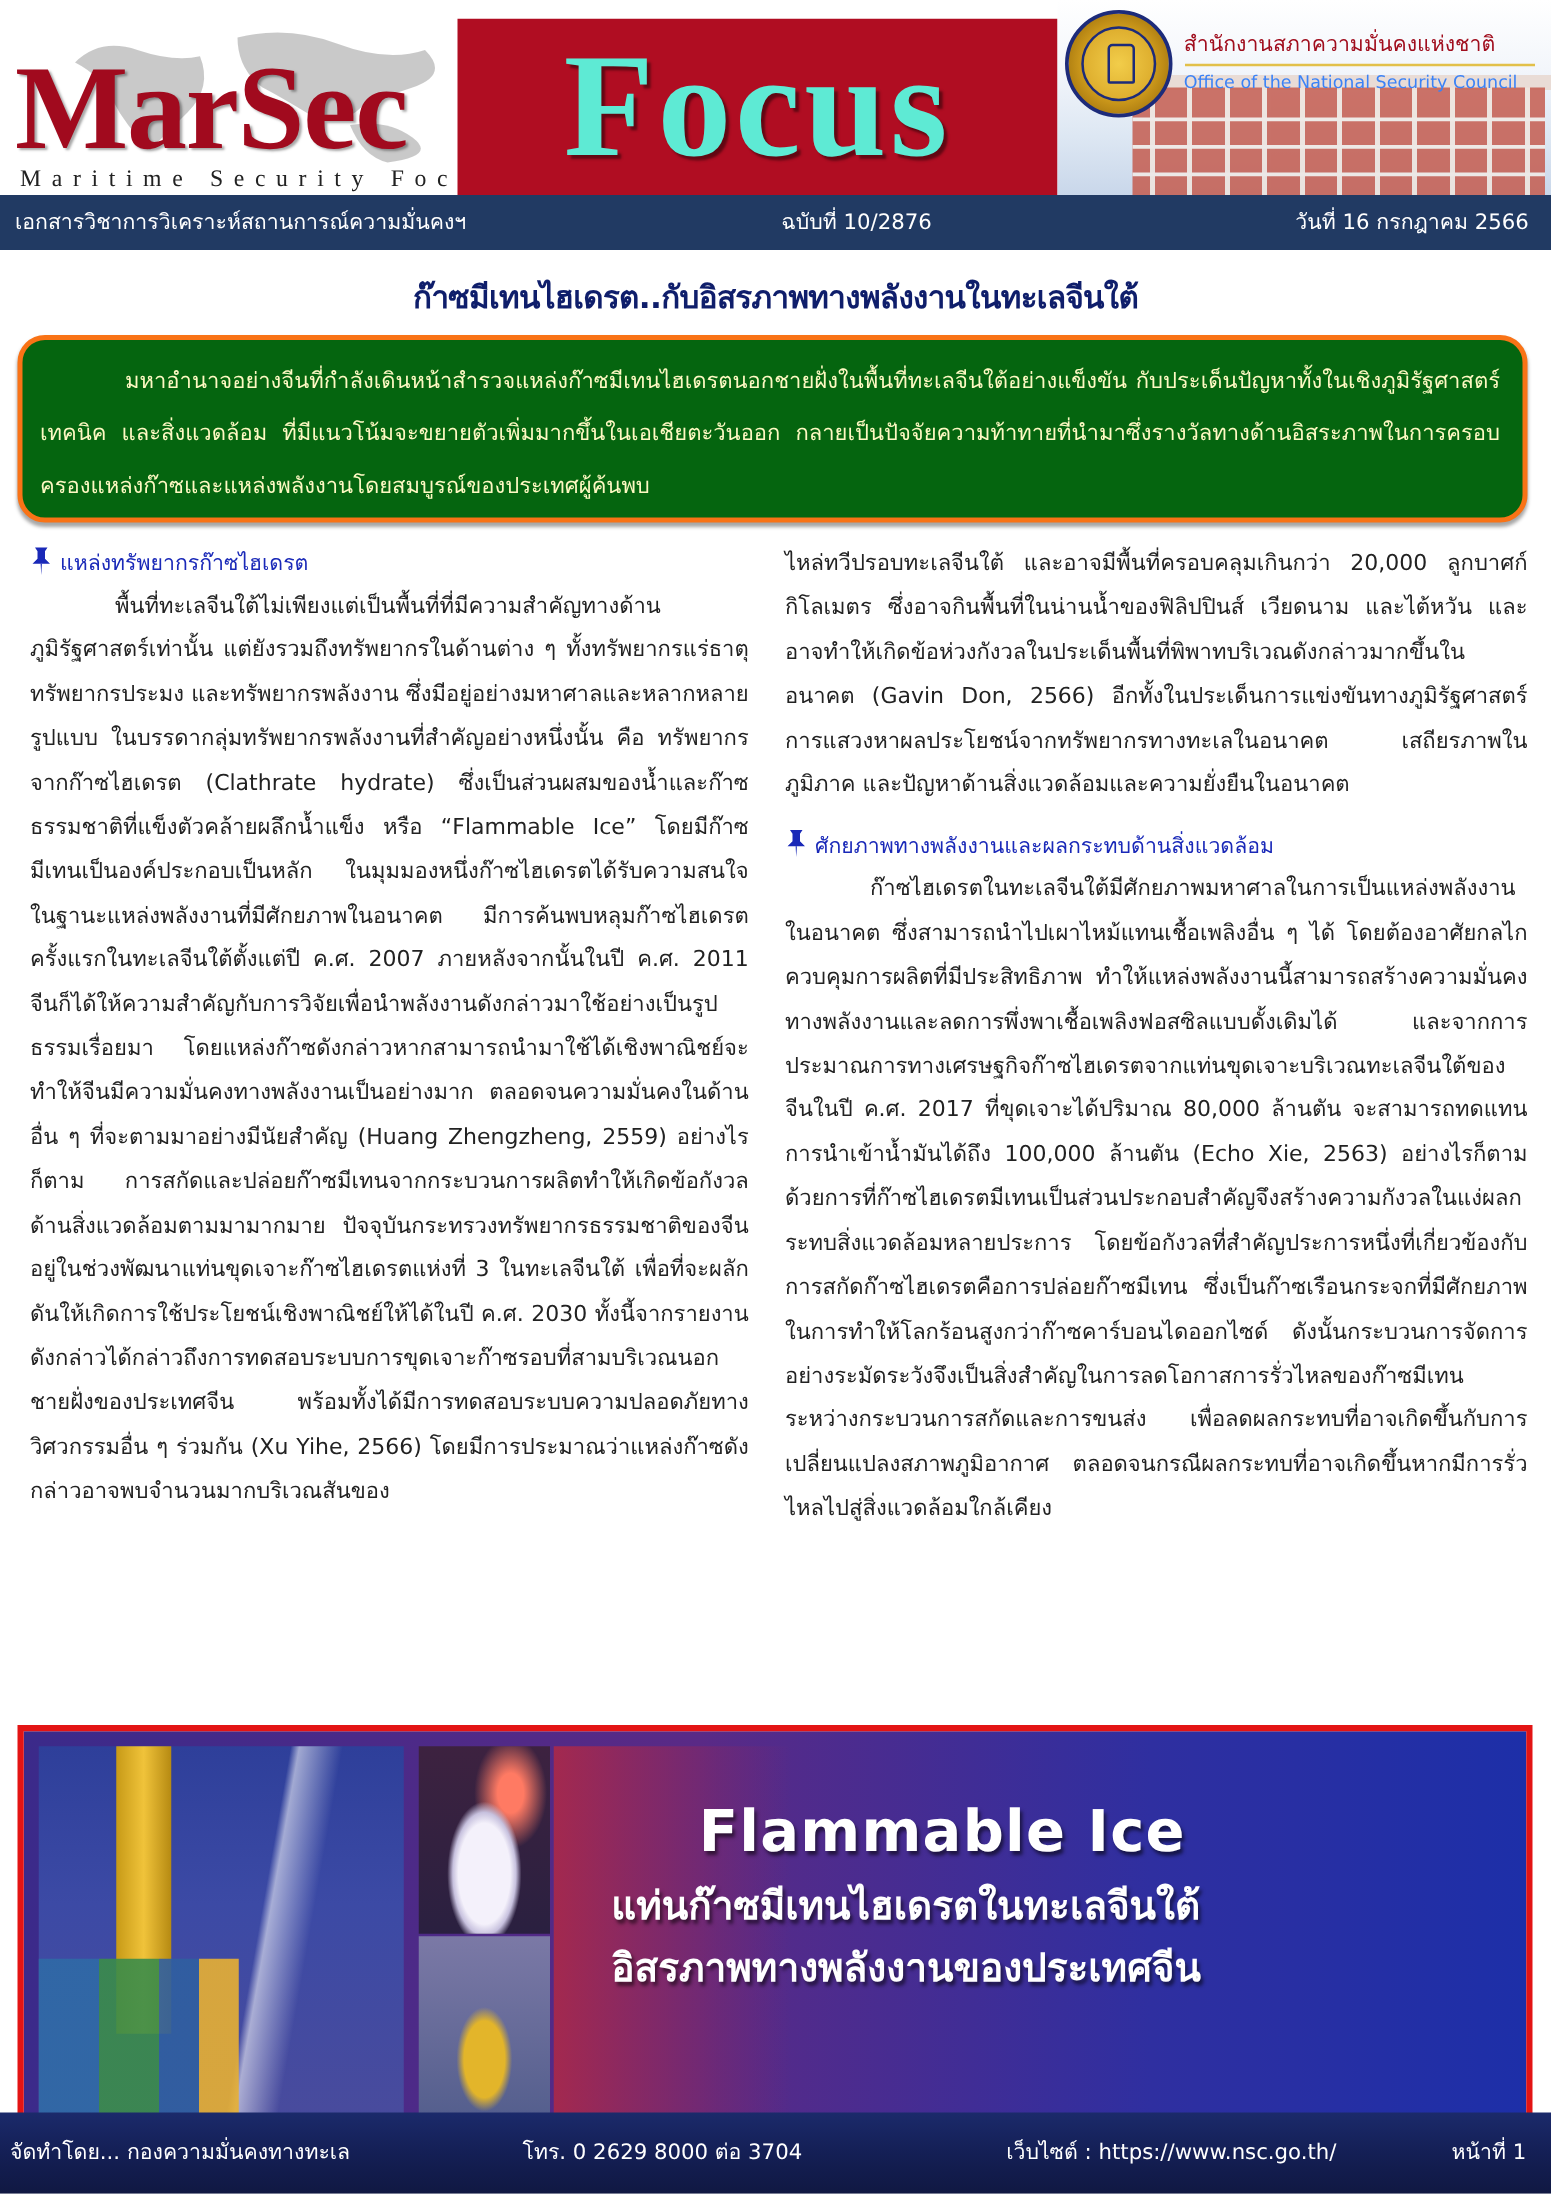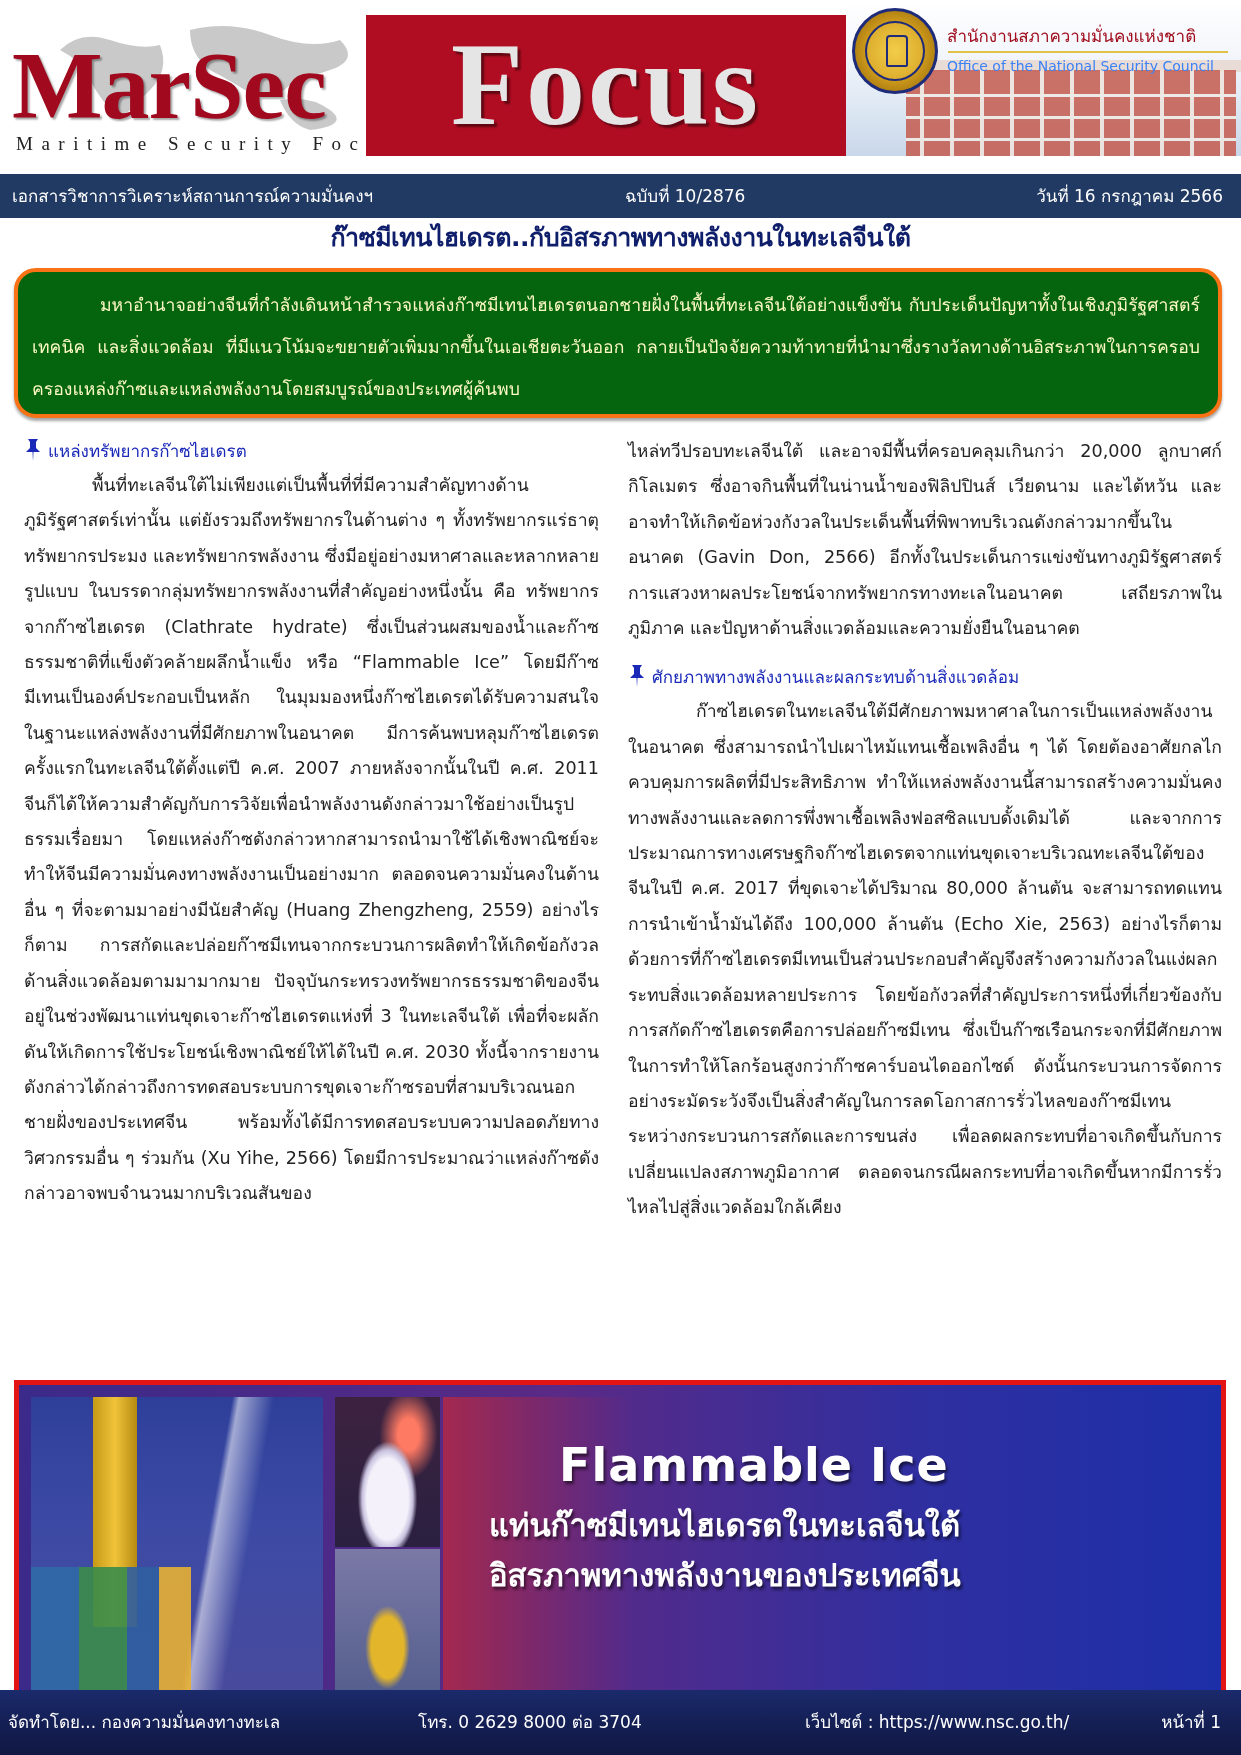--- a/index.html
+++ b/index.html
@@ -18,21 +18,21 @@
     position: absolute; left: 16px; top: 134px; width: 400px; height: 20px;
     font-family: "Liberation Serif", serif; font-size: 19px; line-height: 20px; letter-spacing: 8.5px; color: #222;
     white-space: nowrap;
   }
   .brand-focus-box {
     position: absolute; left: 366px; top: 15px; width: 480px; height: 141px; background: #b00d22;
   }
   .brand-focus {
     position: absolute; left: 0; top: 6px; width: 100%; text-align: center;
     font-family: "Liberation Serif", serif; font-weight: bold; font-size: 118px; line-height: 128px;
-    color: #e5e5e5; letter-spacing: 3px; text-shadow: 3px 3px 2px rgba(0,0,0,.45);
+    color: #5eead4; letter-spacing: 3px; text-shadow: 3px 3px 2px rgba(0,0,0,.45);
   }
   .nsc-panel {
     position: absolute; left: 846px; top: 0; width: 395px; height: 156px;
     background: linear-gradient(180deg, #ffffff 0%, #f3f6fb 35%, #dde7f3 70%, #c9d7ea 100%);
     overflow: hidden;
   }
   .building {
     position: absolute; left: 60px; top: 70px; width: 330px; height: 90px;
     background: repeating-linear-gradient(90deg, #c55c4f 0 14px, #efe4dd 14px 18px, #c55c4f 18px 30px);
     opacity: .85;
@@ -60,21 +60,21 @@
     font-family: "DejaVu Sans", sans-serif; font-size: 17px; line-height: 24px; color: #a00d1d; white-space: nowrap;
   }
   .nsc-line { position: absolute; left: 948px; top: 51px; width: 280px; height: 2px; background: #e2c049; }
   .nsc-en {
     position: absolute; left: 947px; top: 55px; width: 290px; height: 22px;
     font-family: "DejaVu Sans", sans-serif; font-size: 14px; line-height: 22px; color: #3b82f6; white-space: nowrap;
   }
 
   .infobar {
     position: absolute; left: 0; top: 156px; width: 1241px; height: 44px; background: #213a63;
-    color: #fff; font-size: 17px; line-height: 44px; margin-top: 18px;
+    color: #fff; font-size: 17px; line-height: 44px;
   }
   .infobar span { position: absolute; top: 0; white-space: nowrap; }
   .ib-left { left: 12px; }
   .ib-mid { left: 625px; }
   .ib-right { right: 18px; }
 
   
   .headline {
     position: absolute; left: 0; top: 218px; width: 1241px; height: 40px; text-align: center;
     font-family: "DejaVu Sans", sans-serif; font-weight: bold; font-size: 25px; line-height: 40px;

